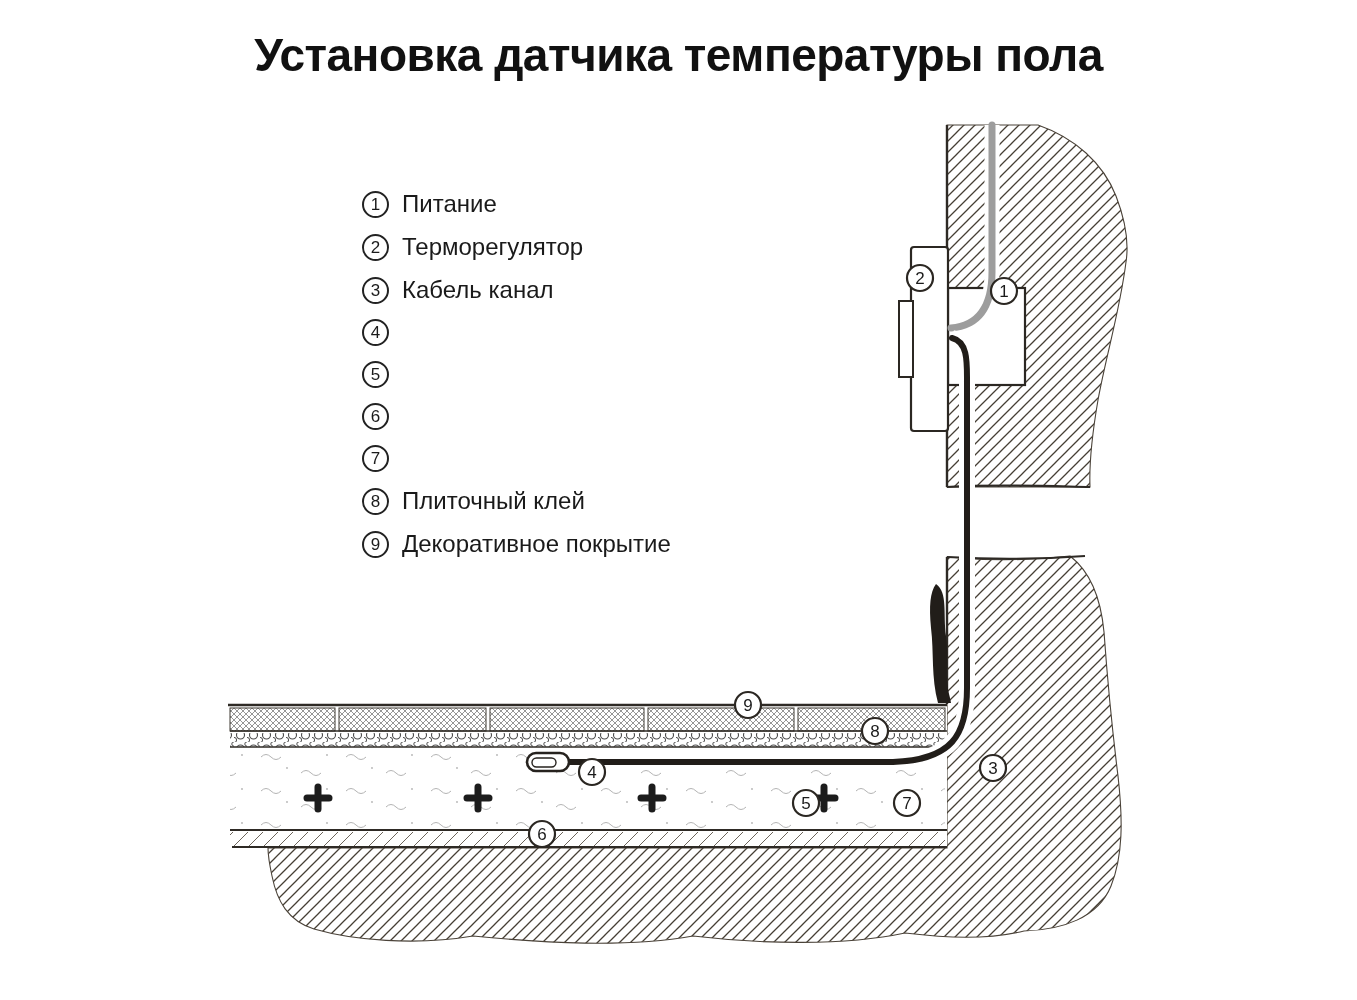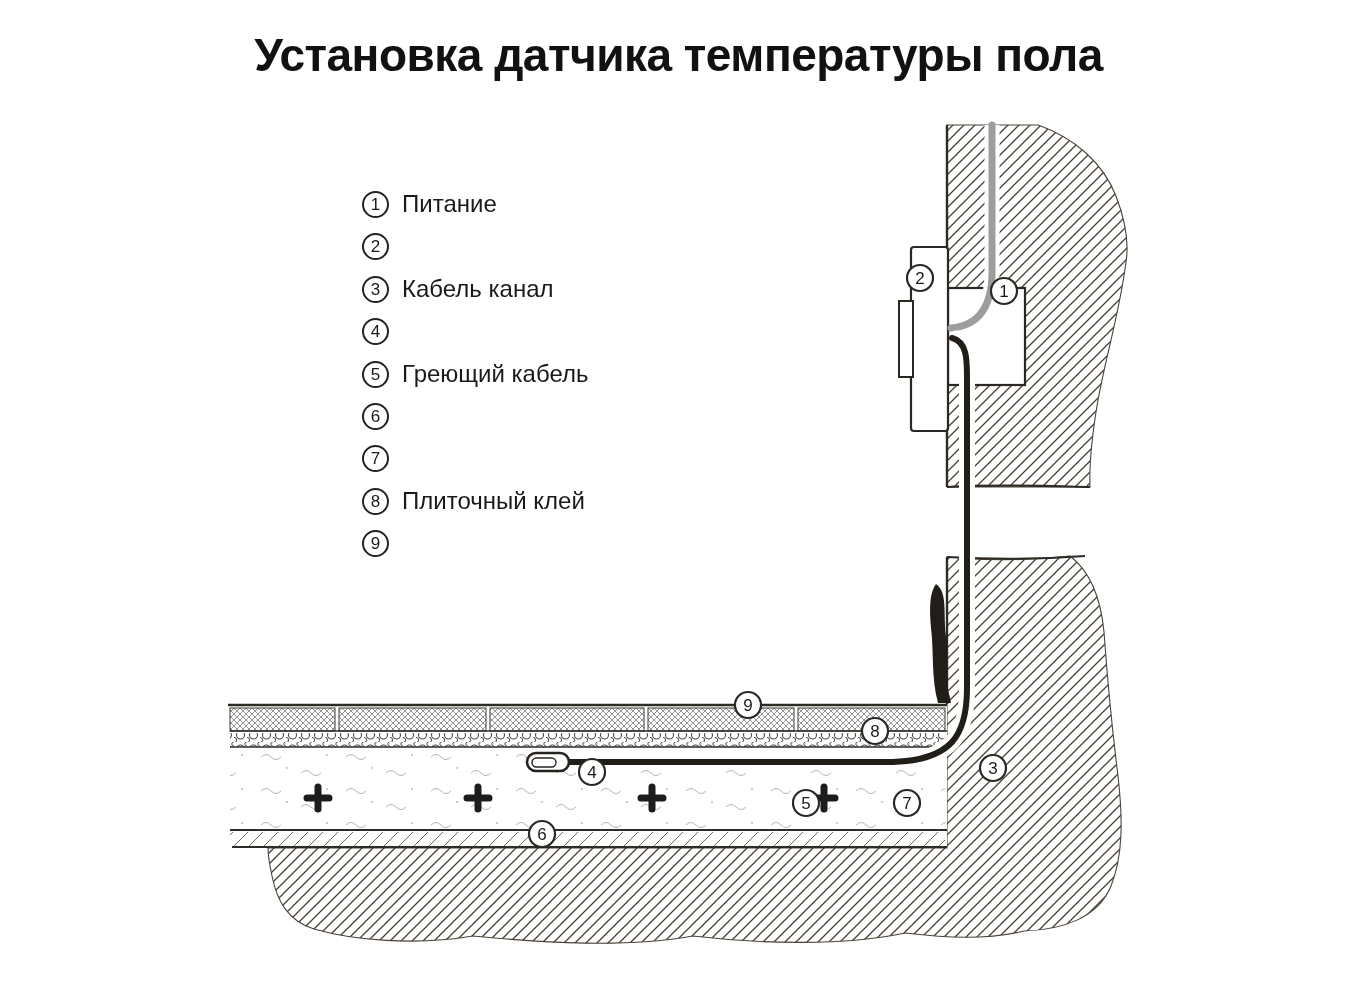--- a/index.html
+++ b/index.html
@@ -24,44 +24,45 @@
 
   <div class="title">Установка датчика температуры пола</div>
 
   <div class="legend">
     <div class="legend-row">
       <span class="lnum">1</span>
       <span class="llabel">Питание</span>
     </div>
     <div class="legend-row">
       <span class="lnum">2</span>
+      <span class="llabel">Терморегулятор</span>
     </div>
     <div class="legend-row">
       <span class="lnum">3</span>
       <span class="llabel">Кабель канал</span>
     </div>
     <div class="legend-row">
       <span class="lnum">4</span>
     </div>
     <div class="legend-row">
       <span class="lnum">5</span>
-      <span class="llabel">Греющий кабель</span>
     </div>
     <div class="legend-row">
       <span class="lnum">6</span>
     </div>
     <div class="legend-row">
       <span class="lnum">7</span>
     </div>
     <div class="legend-row">
       <span class="lnum">8</span>
       <span class="llabel">Плиточный клей</span>
     </div>
     <div class="legend-row">
       <span class="lnum">9</span>
+      <span class="llabel">Декоративное покрытие</span>
     </div>
   </div>
 
   <svg class="draw" width="1357" height="1000" viewBox="0 0 1357 1000">
     <defs>
       <pattern id="hatch" width="11" height="11" patternUnits="userSpaceOnUse">
         <path d="M-2.75,2.75 l5.5,-5.5 M0,11 L11,0 M8.25,13.75 l5.5,-5.5" stroke="#463f35" stroke-width="1.3" fill="none"></path>
       </pattern>
       <pattern id="tilehatch" width="6" height="6" patternUnits="userSpaceOnUse">
         <path d="M-1.5,1.5 l3,-3 M0,6 L6,0 M4.5,7.5 l3,-3" stroke="#5c5c5c" stroke-width="0.65" fill="none"></path>

